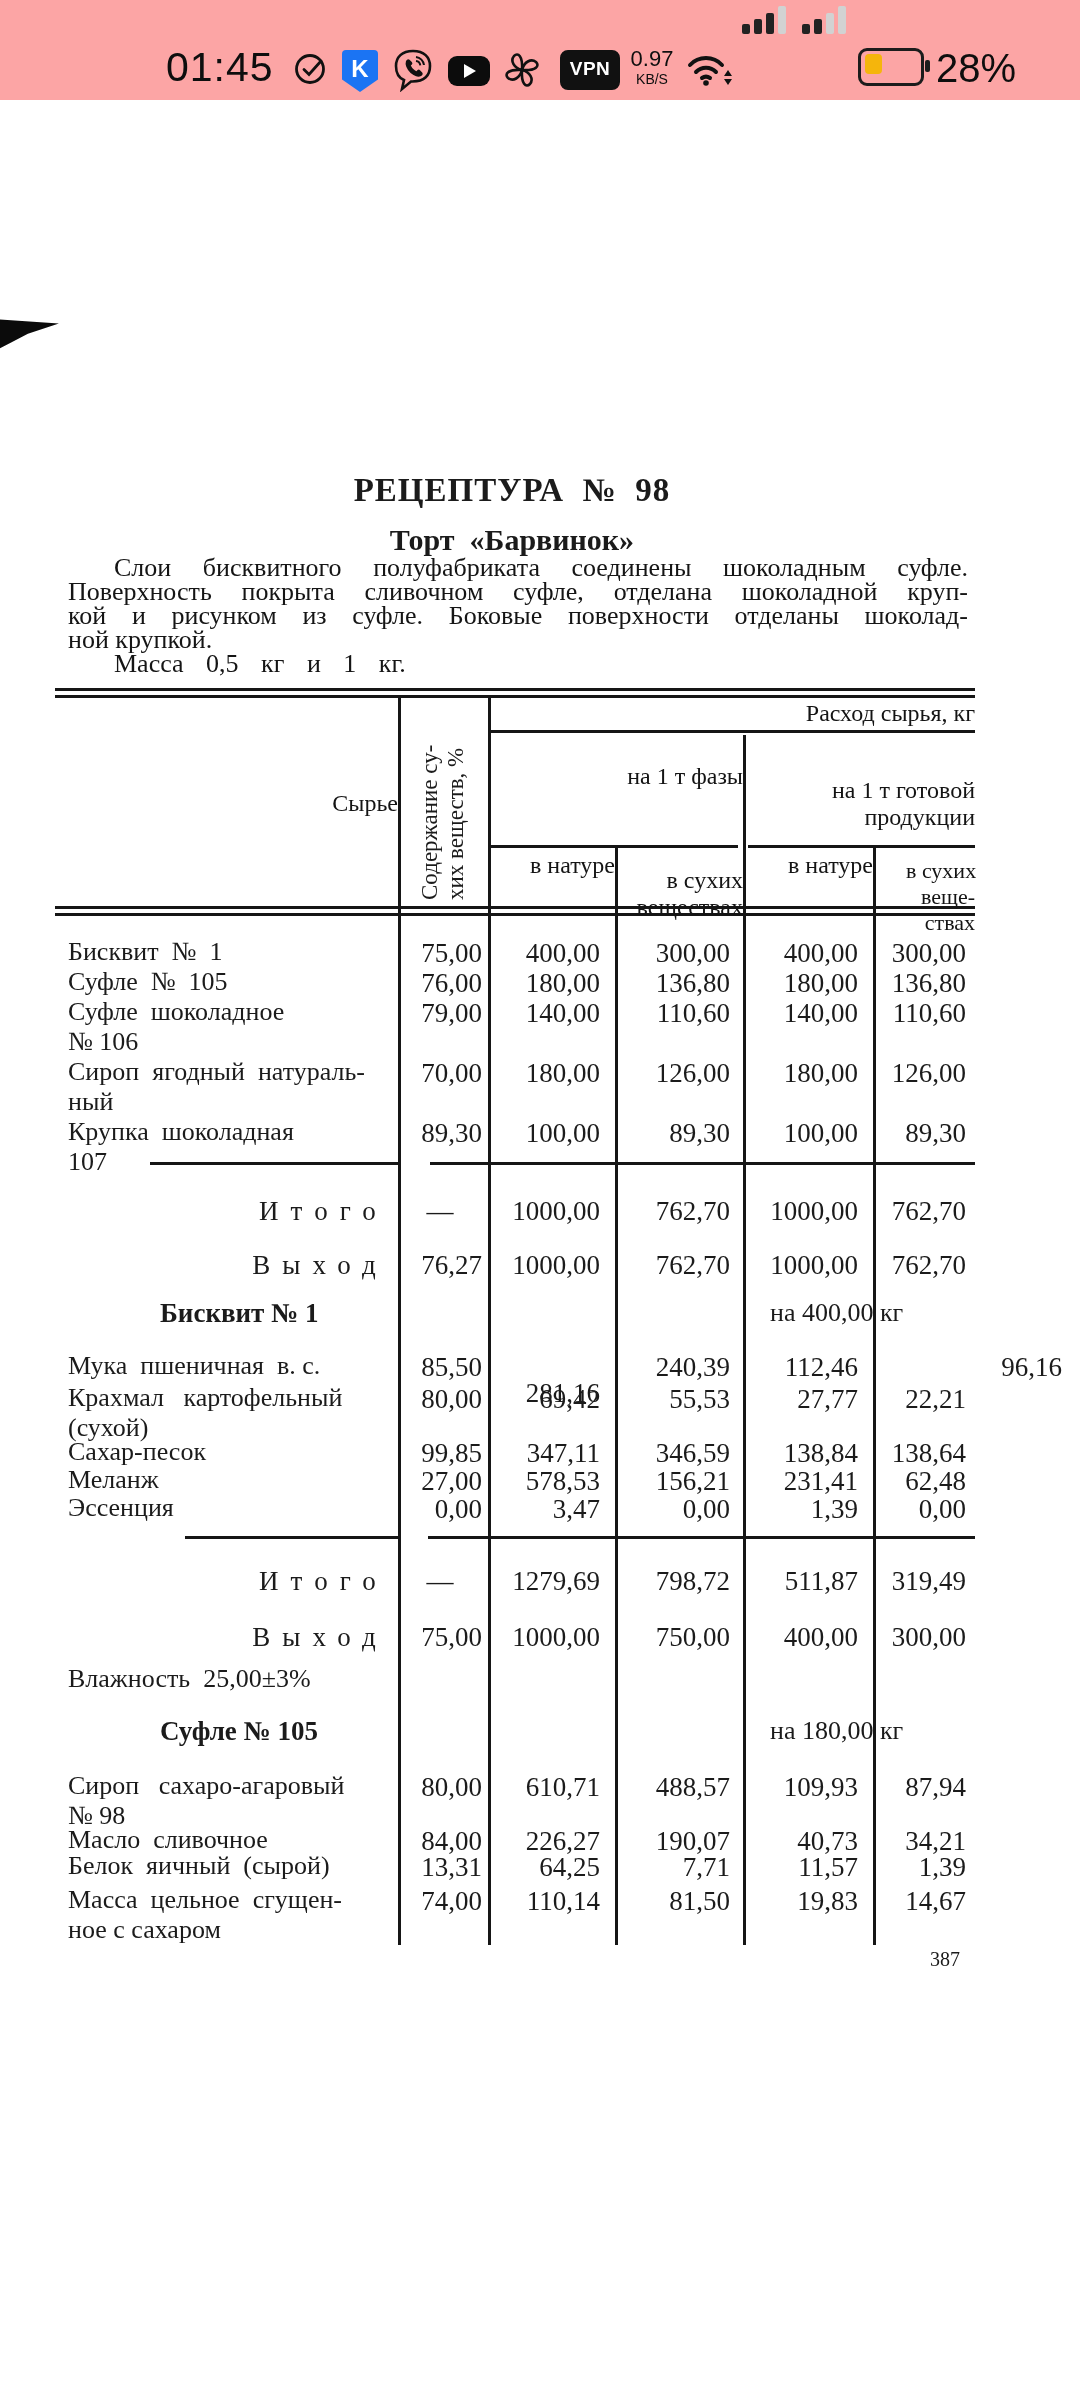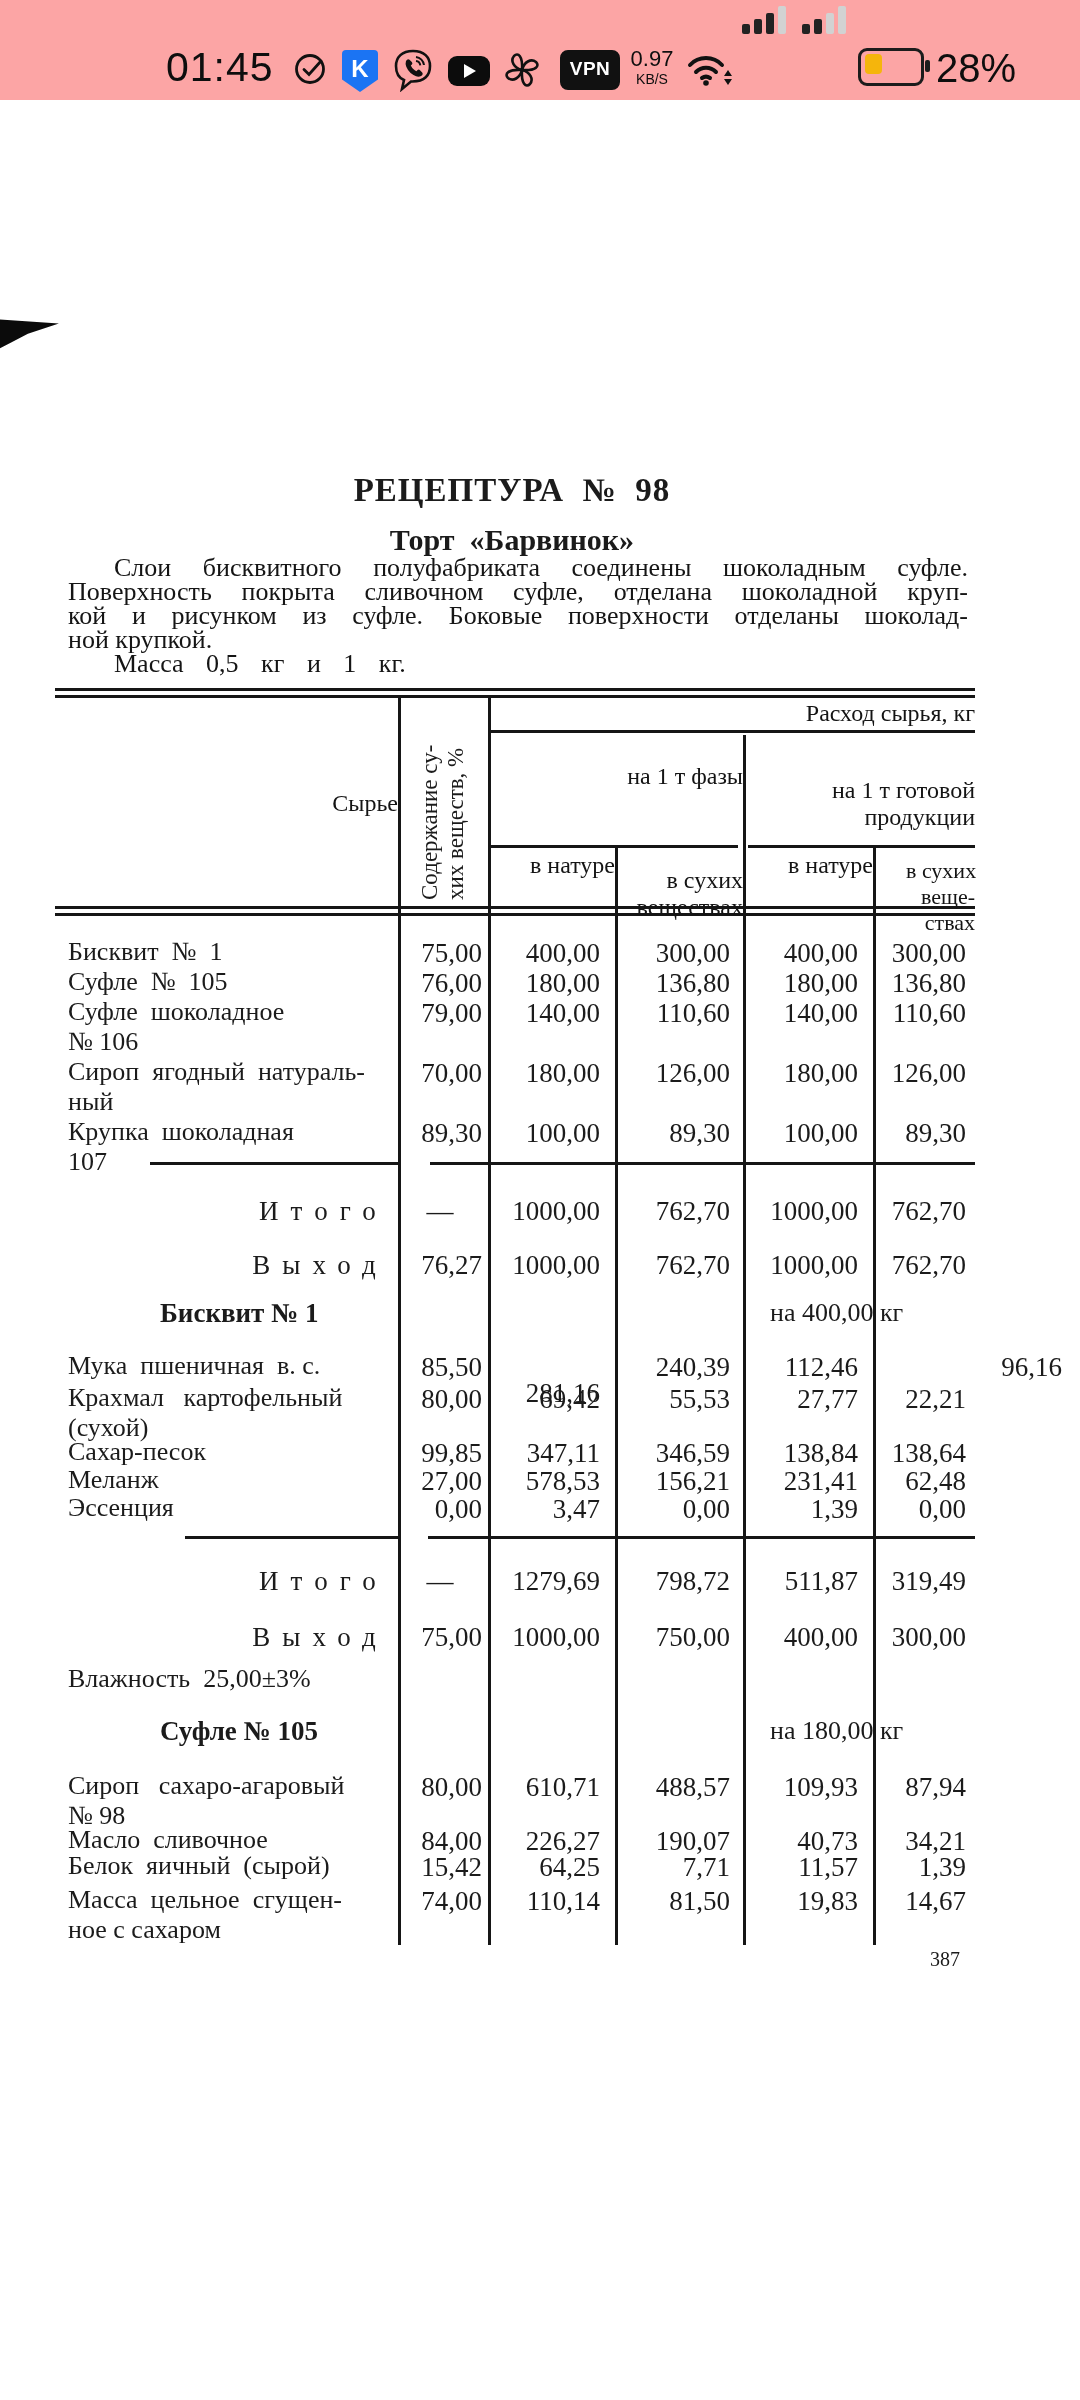--- a/index.html
+++ b/index.html
@@ -293,21 +293,21 @@
         <div class="cell-num" style="top: 1772px; left: 618px; width: 112px;">488,57</div>
         <div class="cell-num" style="top: 1772px; left: 746px; width: 112px;">109,93</div>
         <div class="cell-num" style="top: 1772px; left: 876px; width: 90px;">87,94</div>
         <div class="cell-label" style="top: 1826px;">Масло  сливочное</div>
         <div class="cell-num" style="top: 1826px; left: 398px; width: 84px;">84,00</div>
         <div class="cell-num" style="top: 1826px; left: 490px; width: 110px;">226,27</div>
         <div class="cell-num" style="top: 1826px; left: 618px; width: 112px;">190,07</div>
         <div class="cell-num" style="top: 1826px; left: 746px; width: 112px;">40,73</div>
         <div class="cell-num" style="top: 1826px; left: 876px; width: 90px;">34,21</div>
         <div class="cell-label" style="top: 1852px;">Белок  яичный  (сырой)</div>
-        <div class="cell-num" style="top: 1852px; left: 398px; width: 84px;">15,42</div>
+        <div class="cell-num" style="top: 1852px; left: 398px; width: 84px;">13,31</div>
         <div class="cell-num" style="top: 1852px; left: 490px; width: 110px;">64,25</div>
         <div class="cell-num" style="top: 1852px; left: 618px; width: 112px;">7,71</div>
         <div class="cell-num" style="top: 1852px; left: 746px; width: 112px;">11,57</div>
         <div class="cell-num" style="top: 1852px; left: 876px; width: 90px;">1,39</div>
         <div class="cell-label" style="top: 1886px;">Масса  цельное  сгущен-</div>
         <div class="cell-label" style="top: 1916px;">ное с сахаром</div>
         <div class="cell-num" style="top: 1886px; left: 398px; width: 84px;">74,00</div>
         <div class="cell-num" style="top: 1886px; left: 490px; width: 110px;">110,14</div>
         <div class="cell-num" style="top: 1886px; left: 618px; width: 112px;">81,50</div>
         <div class="cell-num" style="top: 1886px; left: 746px; width: 112px;">19,83</div>

